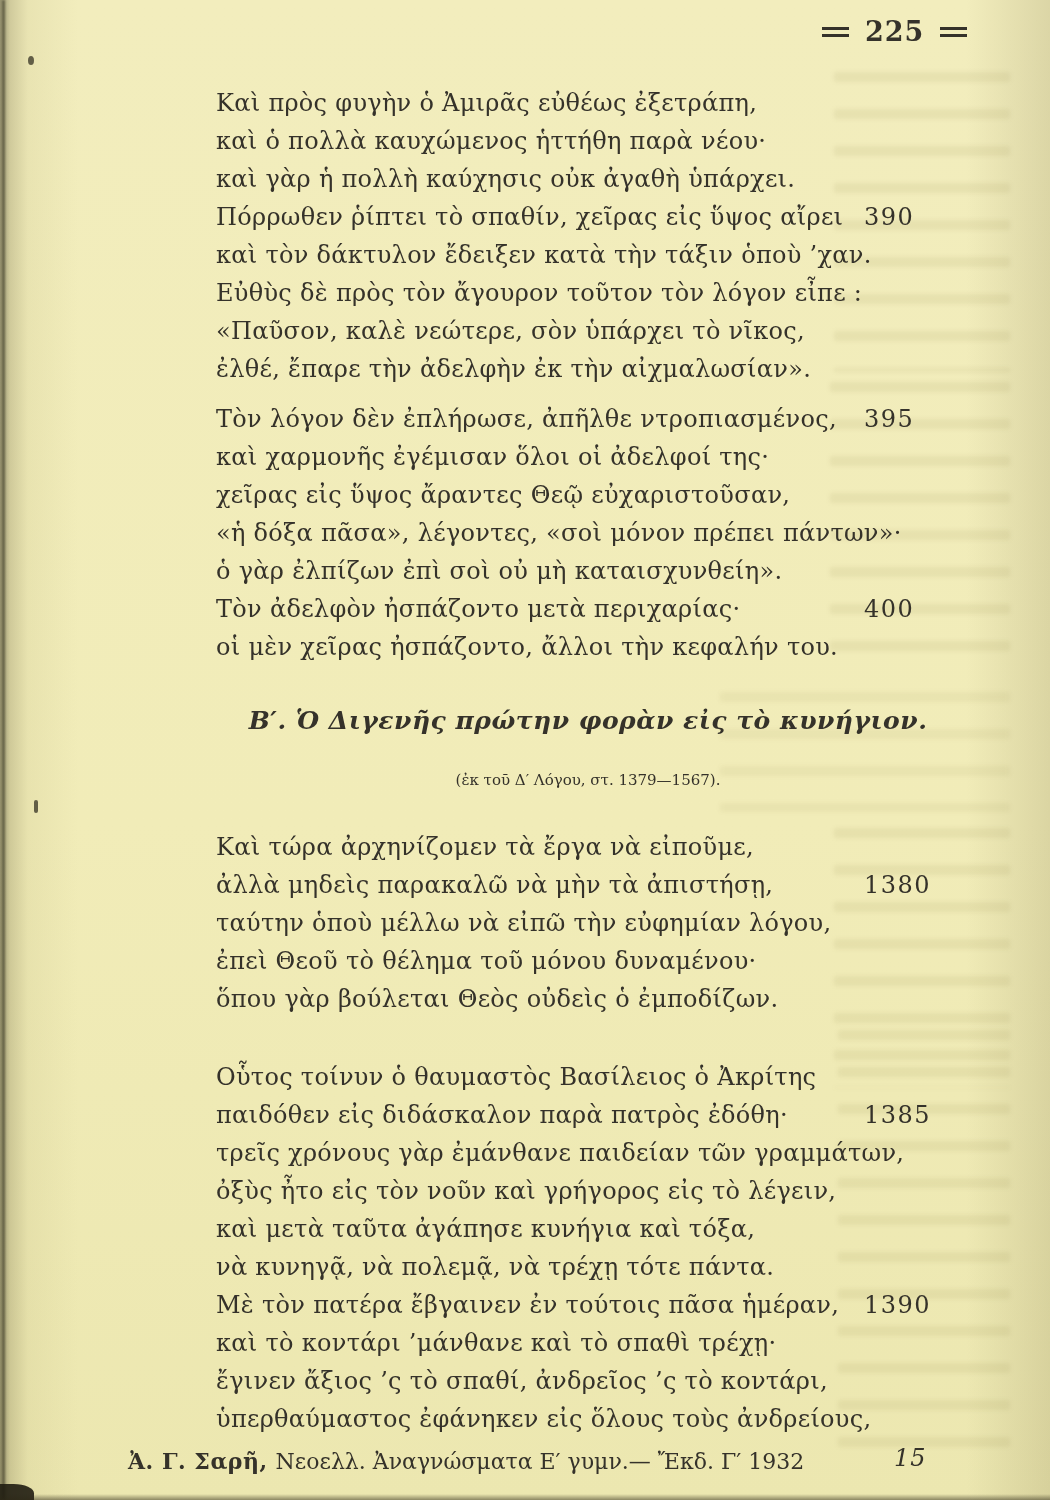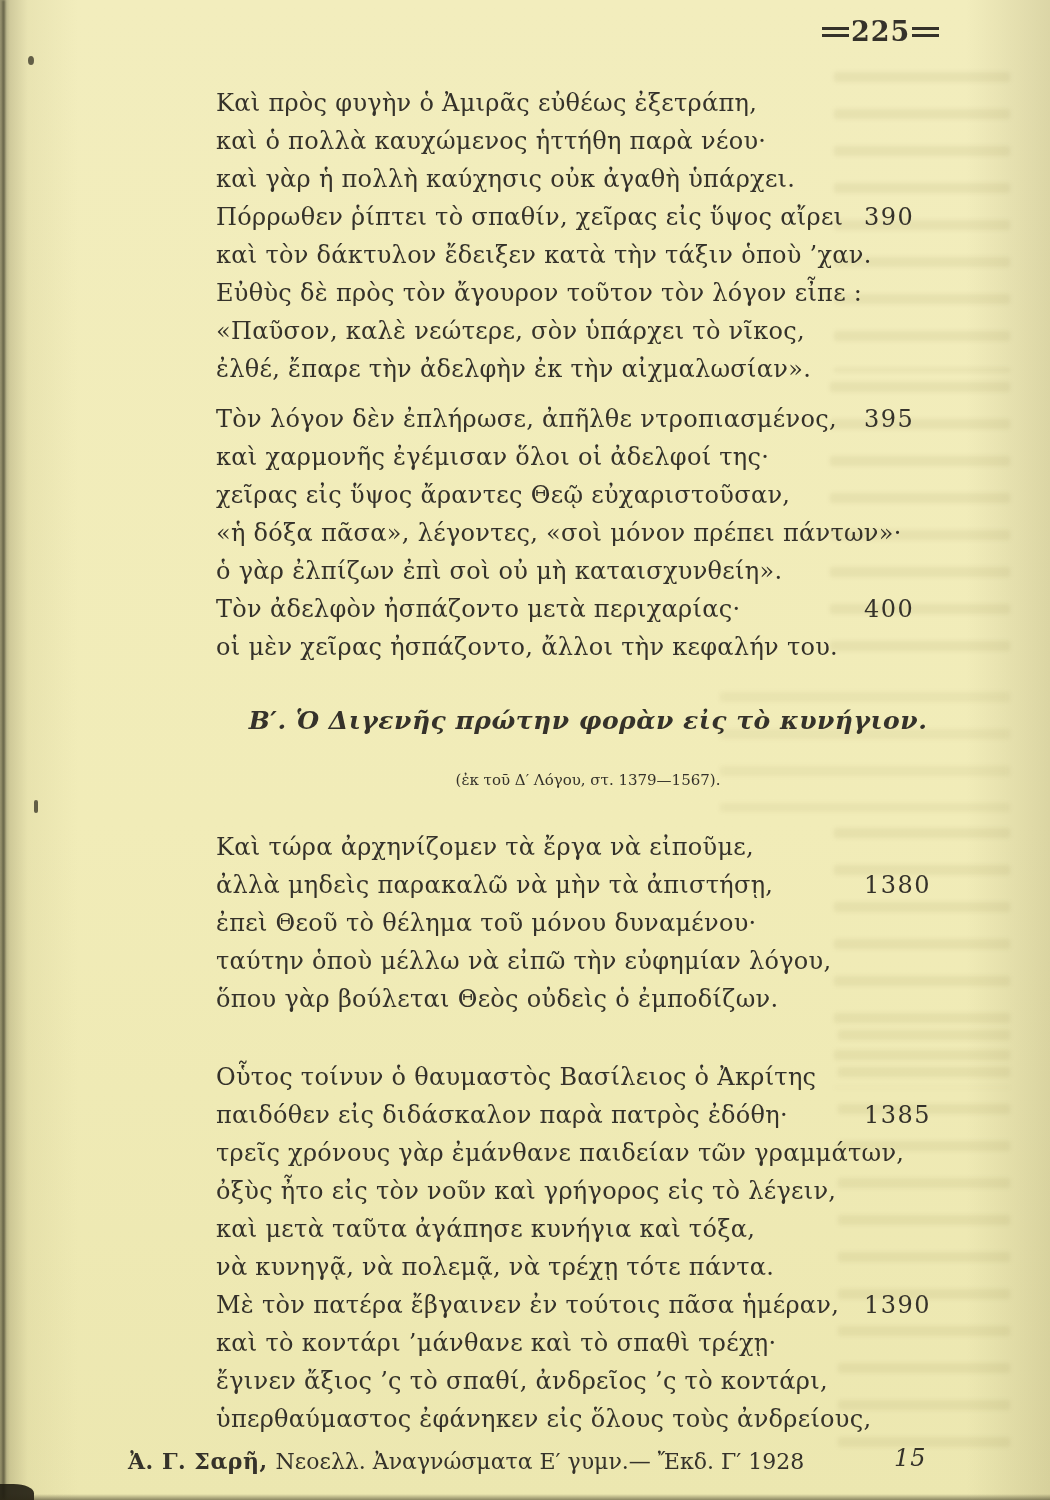--- a/index.html
+++ b/index.html
@@ -16,21 +16,21 @@
       linear-gradient(90deg, rgba(60,56,34,.50) 0px, rgba(118,111,70,.28) 10px, rgba(185,178,122,.16) 28px, rgba(0,0,0,0) 78px),
       linear-gradient(90deg, rgba(0,0,0,0) 92%, rgba(118,108,62,.18) 100%),
       linear-gradient(180deg, #f2edbd 0%, #f1ecb8 55%, #ece7b0 100%);
   }
   .binding-line {
     position: absolute; left: 2px; top: 0; width: 3px; height: 100%;
     background: rgba(30,27,14,.5); filter: blur(1px);
   }
   .page-number {
     position: absolute; top: 16px; left: 822px;
-    display: flex; align-items: center; gap: 2px;
+    display: flex; align-items: center; gap: 16px;
     font-weight: bold; font-size: 27px; letter-spacing: 1px;
   }
   .dbar {
     display: inline-block; width: 27px; height: 10px;
     border-top: 3px solid #35322a; border-bottom: 3px solid #35322a;
   }
   .text-block { position: absolute; left: 216px; top: 84px; width: 744px; }
   .vline {
     position: relative; font-size: 24px; line-height: 38px;
     white-space: nowrap; letter-spacing: .3px;
@@ -117,41 +117,41 @@
       <div class="vline"><span>Τὸν ἀδελφὸν ἠσπάζοντο μετὰ περιχαρίας·</span><span class="vnum">400</span></div>
       <div class="vline"><span>οἱ μὲν χεῖρας ἠσπάζοντο, ἄλλοι τὴν κεφαλήν του.</span><span class="vnum"></span></div>
     </div>
 
     <div class="section-heading">Β′. Ὁ Διγενῆς πρώτην φορὰν εἰς τὸ κυνήγιον.</div>
     <div class="section-subheading">(ἐκ τοῦ Δ′ Λόγου, στ. 1379—1567).</div>
 
     <div class="stanza stanza-3">
       <div class="vline"><span>Καὶ τώρα ἀρχηνίζομεν τὰ ἔργα νὰ εἰποῦμε,</span><span class="vnum"></span></div>
       <div class="vline"><span>ἀλλὰ μηδεὶς παρακαλῶ νὰ μὴν τὰ ἀπιστήσῃ,</span><span class="vnum">1380</span></div>
+      <div class="vline"><span>ταύτην ὁποὺ μέλλω νὰ εἰπῶ τὴν εὐφημίαν λόγου,</span><span class="vnum"></span></div>
       <div class="vline"><span>ἐπεὶ Θεοῦ τὸ θέλημα τοῦ μόνου δυναμένου·</span><span class="vnum"></span></div>
-      <div class="vline"><span>ταύτην ὁποὺ μέλλω νὰ εἰπῶ τὴν εὐφημίαν λόγου,</span><span class="vnum"></span></div>
       <div class="vline"><span>ὅπου γὰρ βούλεται Θεὸς οὐδεὶς ὁ ἐμποδίζων.</span><span class="vnum"></span></div>
     </div>
 
     <div class="stanza stanza-4">
       <div class="vline"><span>Οὗτος τοίνυν ὁ θαυμαστὸς Βασίλειος ὁ Ἀκρίτης</span><span class="vnum"></span></div>
       <div class="vline"><span>παιδόθεν εἰς διδάσκαλον παρὰ πατρὸς ἐδόθη·</span><span class="vnum">1385</span></div>
       <div class="vline"><span>τρεῖς χρόνους γὰρ ἐμάνθανε παιδείαν τῶν γραμμάτων,</span><span class="vnum"></span></div>
       <div class="vline"><span>ὀξὺς ἦτο εἰς τὸν νοῦν καὶ γρήγορος εἰς τὸ λέγειν,</span><span class="vnum"></span></div>
       <div class="vline"><span>καὶ μετὰ ταῦτα ἀγάπησε κυνήγια καὶ τόξα,</span><span class="vnum"></span></div>
       <div class="vline"><span>νὰ κυνηγᾷ, νὰ πολεμᾷ, νὰ τρέχῃ τότε πάντα.</span><span class="vnum"></span></div>
       <div class="vline"><span>Μὲ τὸν πατέρα ἔβγαινεν ἐν τούτοις πᾶσα ἡμέραν,</span><span class="vnum">1390</span></div>
       <div class="vline"><span>καὶ τὸ κοντάρι ’μάνθανε καὶ τὸ σπαθὶ τρέχῃ·</span><span class="vnum"></span></div>
       <div class="vline"><span>ἔγινεν ἄξιος ’ς τὸ σπαθί, ἀνδρεῖος ’ς τὸ κοντάρι,</span><span class="vnum"></span></div>
       <div class="vline"><span>ὑπερθαύμαστος ἐφάνηκεν εἰς ὅλους τοὺς ἀνδρείους,</span><span class="vnum"></span></div>
     </div>
 
   </div>
 
   <div class="footer">
-    <span class="footer-author">Ἀ. Γ. Σαρῆ,</span><span class="footer-work">Νεοελλ. Ἀναγνώσματα Ε′ γυμν.— Ἔκδ. Γ′ 1928</span>
+    <span class="footer-author">Ἀ. Γ. Σαρῆ,</span><span class="footer-work">Νεοελλ. Ἀναγνώσματα Ε′ γυμν.— Ἔκδ. Γ′ 1932</span>
     <span class="footer-sig">15</span>
   </div>
 
   <div class="corner-blob"></div>
   <div class="bottom-edge"></div>
 
 </main>
 
 </body></html>

